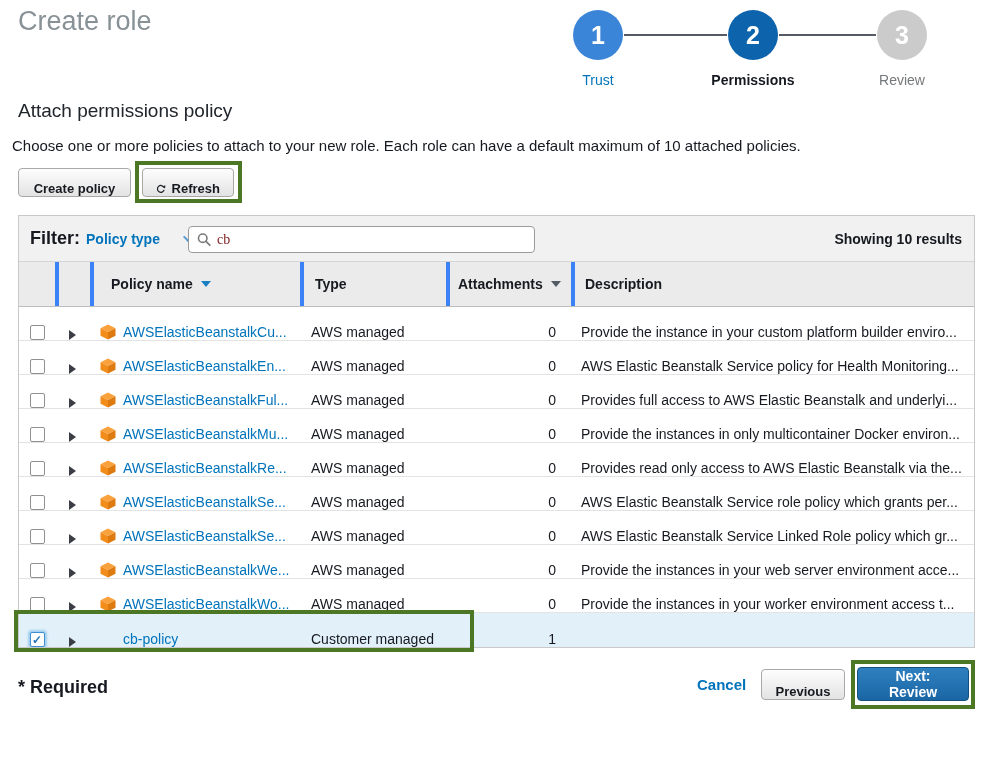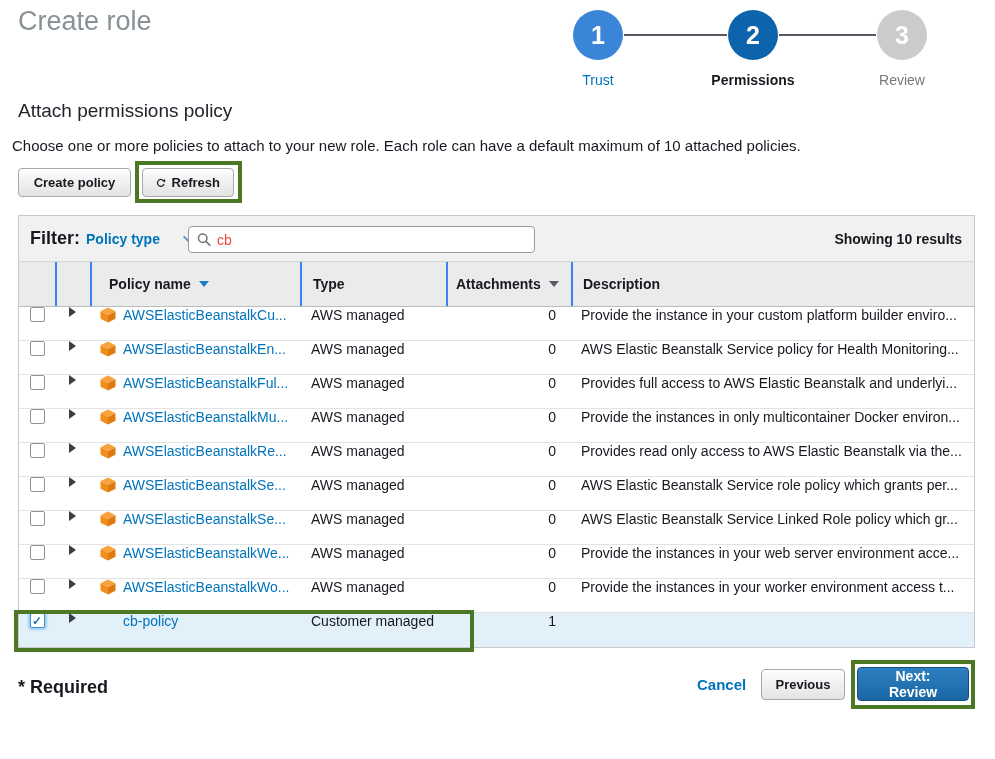--- a/index.html
+++ b/index.html
@@ -27,21 +27,21 @@
   #step1-label { left:598px; color:#0073bb; }
   #step2-label { left:753px; color:#16191f; font-weight:bold; }
   #step3-label { left:902px; color:#75787b; }
 
   
   #section-heading { left:18px; top:100px; font-size:19px; color:#21262c; }
   #section-desc { left:12px; top:137px; font-size:15px; color:#16191f; white-space:nowrap; }
 
   
   .btn {
-    display:inline-flex; align-items:center; justify-content:center; gap:6px;
+    display:inline-flex; align-items:flex-end; justify-content:center; gap:6px;
     height:29px; padding:0 13px; font-size:13px; font-weight:bold; color:#16191f;
     background:linear-gradient(#fdfdfd,#e3e3e3); border:1px solid #a8a8a8;
     border-radius:4px; cursor:pointer; font-family:inherit;
   }
   .btn-primary {
     background:linear-gradient(#2f80c0,#1a66a5); border-color:#15507c; color:#fff;
   }
   #create-policy-btn { left:18px; top:168px; width:113px; }
   #refresh-btn { left:142px; top:168px; width:92px; }
   #previous-btn { left:761px; top:669px; width:84px; height:31px; }
@@ -63,43 +63,43 @@
   }
   .filter-label { margin-left:11px; font-size:18px; font-weight:bold; }
   .filter-type { margin-left:6px; font-size:14px; font-weight:bold; color:#0073bb; cursor:pointer; display:flex; align-items:center; gap:23px; }
   .chevron-down { width:7px; height:7px; border-right:2px solid #5b9bd1; border-bottom:2px solid #5b9bd1; transform:rotate(45deg) translateY(-2px); }
   .search-box {
     position:absolute; left:169px; top:10px; width:347px; height:27px;
     background:#fff; border:1px solid #9b9b9b; border-radius:4px;
     display:flex; align-items:center; padding:0 8px;
   }
   .search-box input {
-    border:none; outline:none; background:transparent; font-size:14px; color:#ef4444;
-    font-family:Liberation Sans, sans-serif; width:100%; margin-left:6px;
+    border:none; outline:none; background:transparent; font-size:14px; color:#7f1d1d;
+    font-family:Liberation Serif, serif; width:100%; margin-left:6px;
   }
   .results-text { position:absolute; right:12px; top:15px; font-size:14px; font-weight:bold; }
 
   .t-grid { display:grid; grid-template-columns:36px 35px 210px 146px 125px 1fr; }
   .t-header { height:45px; background:#ebebeb; border-bottom:1px solid #bdbdbd; }
   .t-header .hcell {
     display:flex; align-items:center; font-size:14px; font-weight:bold; color:#16191f;
   }
-  .t-header .hcell + .hcell { border-left:2px solid #3b82f6; }
+  .t-header .hcell + .hcell { border-left:4px solid #3b82f6; }
   .h-name { padding-left:17px; gap:8px; }
   .h-type { padding-left:11px; }
   .h-att { padding-left:8px; gap:8px; }
   .h-desc { padding-left:10px; }
 
   .sort-down { width:0; height:0; border-left:5px solid transparent; border-right:5px solid transparent; border-top:6px solid #1b7fc4; }
   .sort-down.dark { border-top-color:#545b64; }
 
   .t-row { height:34px; border-bottom:1px solid #e3e3e3; background:#fff; }
   .t-row:last-child { border-bottom:none; }
   .t-row.selected { background:#e2f0fa; }
-  .t-row .cell { display:flex; align-items:flex-start; font-size:14px; overflow:hidden; white-space:nowrap; }
+  .t-row .cell { display:flex; align-items:flex-end; font-size:14px; overflow:hidden; white-space:nowrap; }
   .c-check, .c-arrow { justify-content:center; }
   .c-name { padding-left:10px; gap:7px; }
   .c-name .plink { color:#0073bb; text-decoration:none; cursor:pointer; overflow:hidden; white-space:nowrap; }
   .c-type { padding-left:11px; }
   .c-att { justify-content:flex-end; padding-right:15px; }
   .c-desc { padding-left:10px; }
 
   .cb {
     width:15px; height:15px; border:1px solid #919191; border-radius:2px; background:#fff;
     display:inline-flex; align-items:center; justify-content:center; cursor:pointer;

